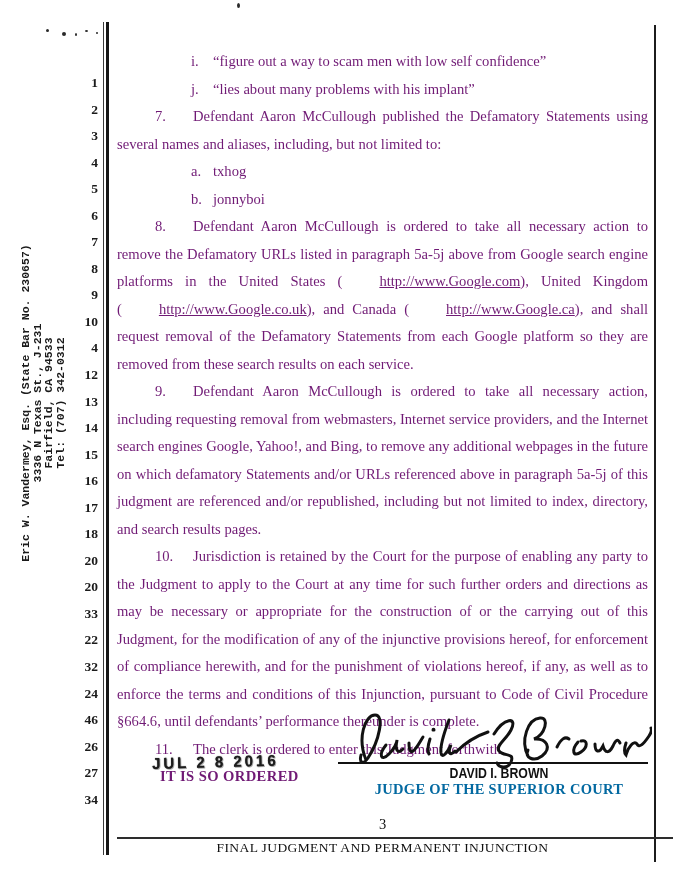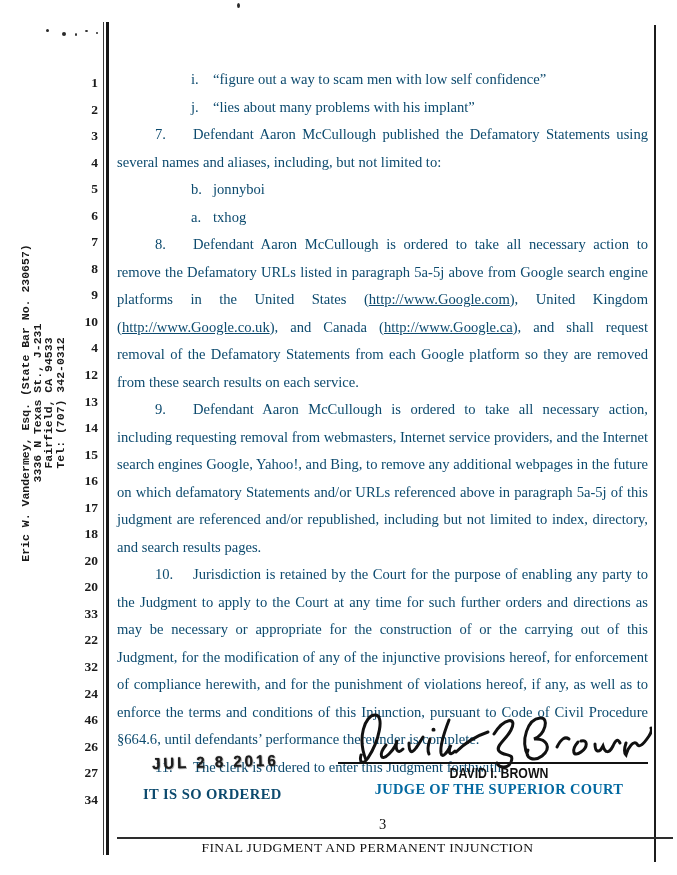--- a/index.html
+++ b/index.html
@@ -30,31 +30,31 @@
     transform:rotate(-90deg);
     text-align:center;
     font-family:"Liberation Mono", monospace;
     font-weight:bold;
     font-size:11.5px; line-height:11.5px;
     letter-spacing:0px; white-space:nowrap;
     color:#1a1a1a;
   }
   
   .doc-body {
-    position:absolute; left:117px; top:66px; width:531px;
+    position:absolute; left:117px; top:48px; width:531px;
     font-size:14.6px; line-height:27.5px;
     text-align:justify;
-    color:#0c4a6e;
+    color:#701a75;
   }
   .li { padding-left:74px; }
   .li .marker { display:inline-block; width:22px; }
   .para { text-indent:38px; }
   .para .pnum { display:inline-block; min-width:24px; margin-right:14px; text-indent:0; }
-  .u { text-decoration:underline; }
-  .so-ordered { font-weight:bold; margin-left:26px; letter-spacing:0.4px; text-align:left; }
+  .u { text-decoration:underline;margin-left:37px; }
+  .so-ordered { font-weight:bold; margin-left:43px; letter-spacing:0.4px; text-align:left; }
   
   .date-stamp {
     position:absolute; left:152px; top:753px;
     font-family:"Liberation Sans", sans-serif;
     font-weight:bold; font-size:15px; letter-spacing:3px;
     color:#1d1d1d;
     transform:rotate(-1.5deg) scaleY(1.05);
     text-shadow:0 0 1px #333, 1px 1px 0 rgba(40,40,40,.35);
     white-space:nowrap;
   }
@@ -73,21 +73,21 @@
     letter-spacing:0.3px; color:#0369a1; white-space:nowrap;
   }
   .sr-only { position:absolute; width:1px; height:1px; overflow:hidden; clip:rect(0 0 0 0); }
   
   .footer-line { position:absolute; left:117px; top:837px; width:556px; height:2px; background:#2d2d2d; }
   .footer-pagenum {
     position:absolute; left:117px; top:816px; width:531px;
     text-align:center; font-size:14.5px; color:#101010;
   }
   .footer-title {
-    position:absolute; left:102px; top:840px; width:531px;
+    position:absolute; left:117px; top:840px; width:531px;
     text-align:center; font-size:13.5px; letter-spacing:0.4px; color:#101010;
   }
 </style>
 </head>
 <body>
 
 <div class="artifact" style="left:46px; top:29px; width:3px; height:3px;"></div>
 <div class="artifact" style="left:62px; top:32px; width:4px; height:4px;"></div>
 <div class="artifact" style="left:75px; top:33px; width:2px; height:3px;"></div>
 <div class="artifact" style="left:85px; top:30px; width:3px; height:2px;"></div>
@@ -133,22 +133,22 @@
     <div>Eric W. Vandermey, Esq. (State Bar No. 230657)</div>
     <div>3336 N Texas St., J-231</div>
     <div>Fairfield, CA 94533</div>
     <div>Tel: (707) 342-0312</div>
   </div>
 
 <div class="doc-body">
     <div class="li"><span class="marker">i.</span><span>“figure out a way to scam men with low self confidence”</span></div>
     <div class="li"><span class="marker">j.</span><span>“lies about many problems with his implant”</span></div>
     <p class="para"><span class="pnum">7.</span><span>Defendant Aaron McCullough published the Defamatory Statements using several names and aliases, including, but not limited to:</span></p>
+    <div class="li"><span class="marker">a.</span><span>txhog</span></div>
     <div class="li"><span class="marker">b.</span><span>jonnyboi</span></div>
-    <div class="li"><span class="marker">a.</span><span>txhog</span></div>
     <p class="para"><span class="pnum">8.</span><span>Defendant Aaron McCullough is ordered to take all necessary action to remove the Defamatory URLs listed in paragraph 5a-5j above from Google search engine platforms in the United States (</span><span class="u">http://www.Google.com</span><span>), United Kingdom (</span><span class="u">http://www.Google.co.uk</span><span>), and Canada (</span><span class="u">http://www.Google.ca</span><span>), and shall request removal of the Defamatory Statements from each Google platform so they are removed from these search results on each service.</span></p>
     <p class="para"><span class="pnum">9.</span><span>Defendant Aaron McCullough is ordered to take all necessary action, including requesting removal from webmasters, Internet service providers, and the Internet search engines Google, Yahoo!, and Bing, to remove any additional webpages in the future on which defamatory Statements and/or URLs referenced above in paragraph 5a-5j of this judgment are referenced and/or republished, including but not limited to index, directory, and search results pages.</span></p>
     <p class="para"><span class="pnum">10.</span><span>Jurisdiction is retained by the Court for the purpose of enabling any party to the Judgment to apply to the Court at any time for such further orders and directions as may be necessary or appropriate for the construction of or the carrying out of this Judgment, for the modification of any of the injunctive provisions hereof, for enforcement of compliance herewith, and for the punishment of violations hereof, if any, as well as to enforce the terms and conditions of this Injunction, pursuant to Code of Civil Procedure §664.6, until defendants’ performance thereunder is complete.</span></p>
     <p class="para"><span class="pnum">11.</span><span>The clerk is ordered to enter this Judgment forthwith.</span></p>
     <p class="so-ordered">IT IS SO ORDERED</p>
   </div>
 
 <div class="date-stamp">JUL 2 8 2016</div>
 
 <svg class="signature-svg" width="300" height="62" viewBox="0 0 300 62">

